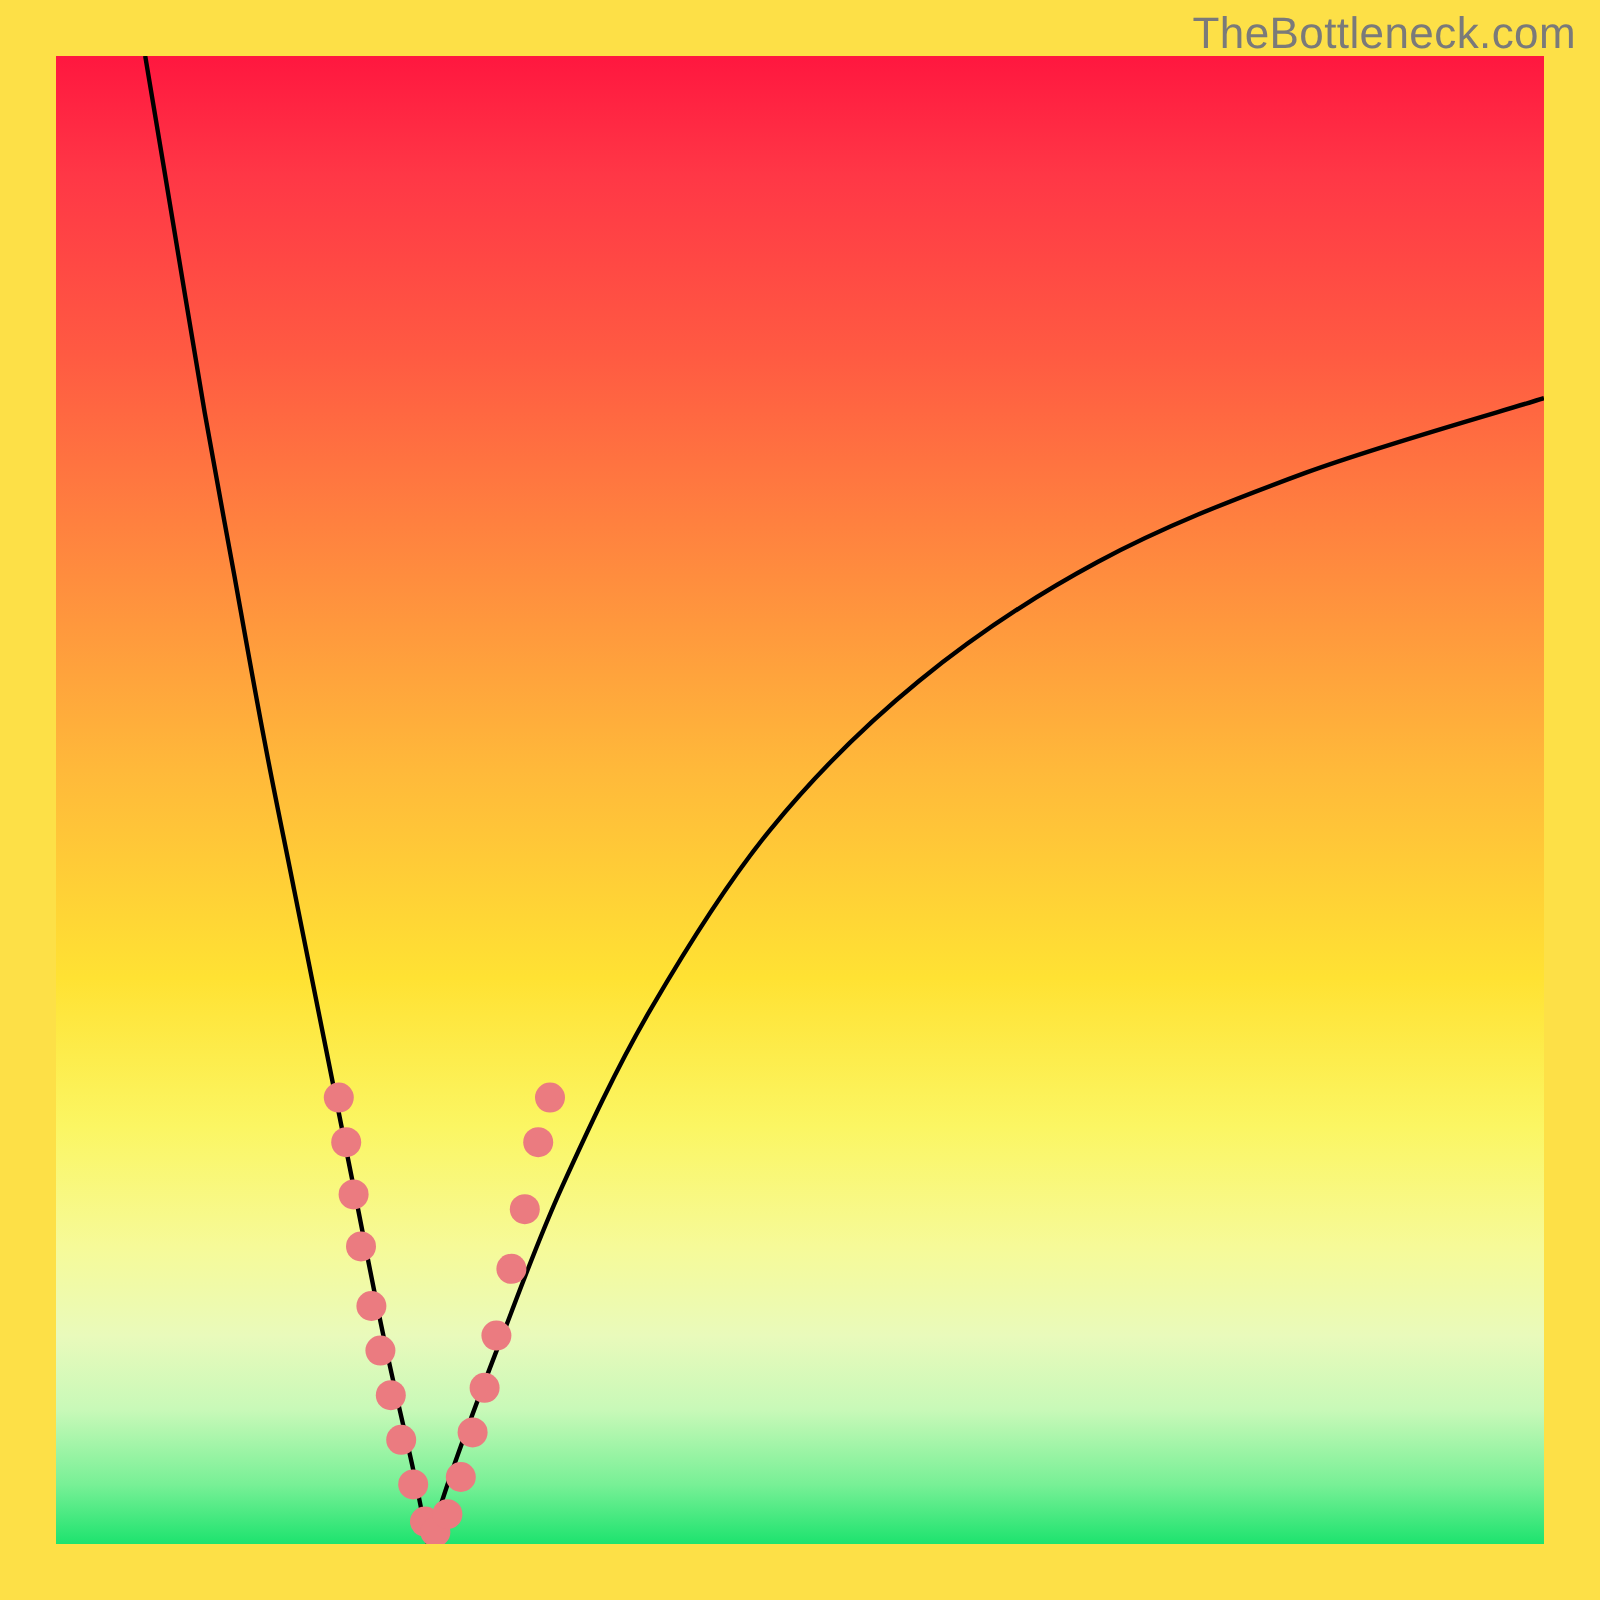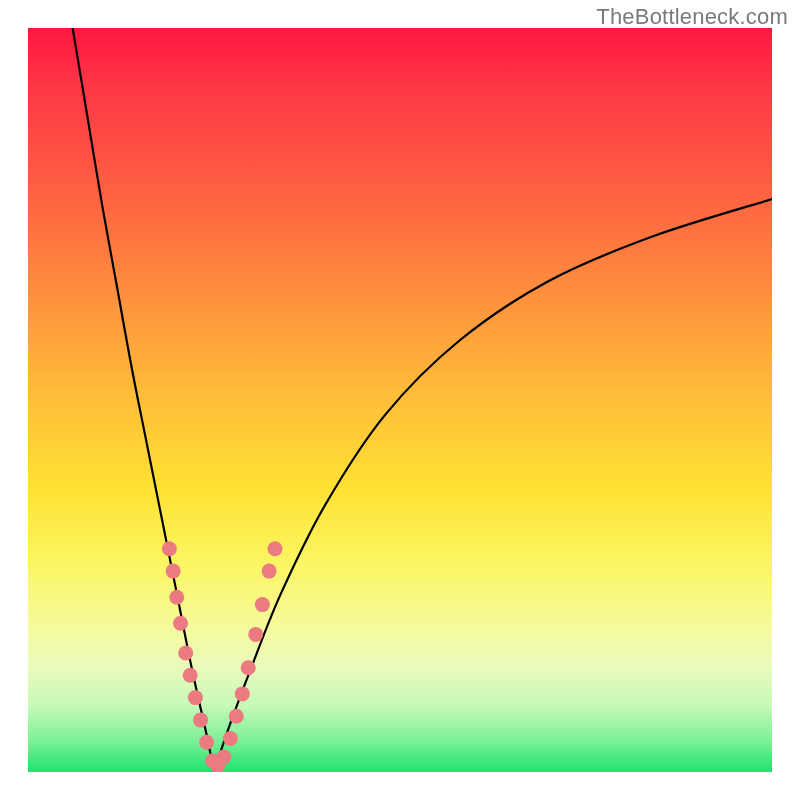--- a/index.html
+++ b/index.html
@@ -8,21 +8,21 @@
     width: 800px;
     height: 800px;
     background: #000;
     overflow: hidden;
     font-family: Arial, Helvetica, sans-serif;
   }
   .frame {
     position: relative;
     width: 800px;
     height: 800px;
-    background: #ffffff;
+    background: #fde047;
   }
   .plot {
     position: absolute;
     left: 28px;
     top: 28px;
     width: 744px;
     height: 744px;
     background: linear-gradient(
       to bottom,
       #ff173f 0%,

